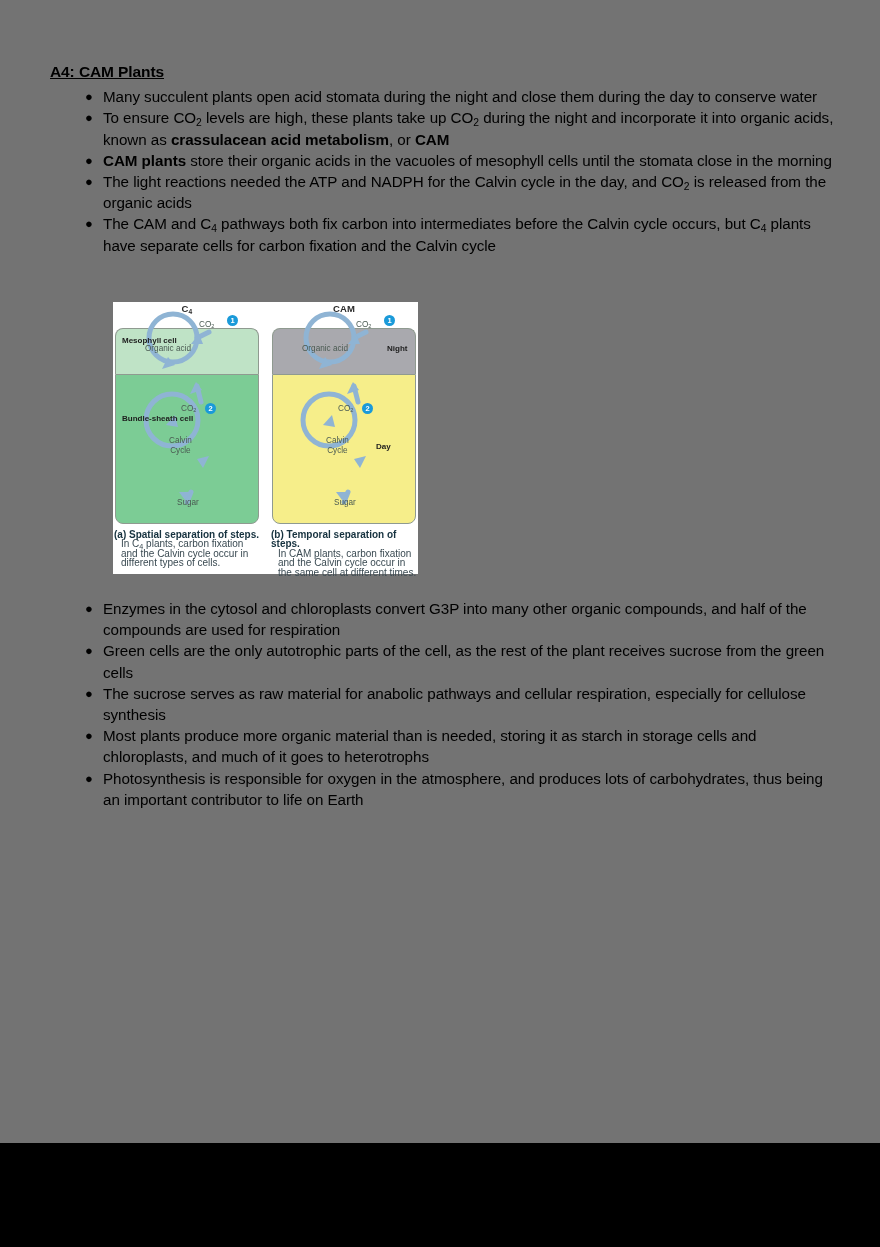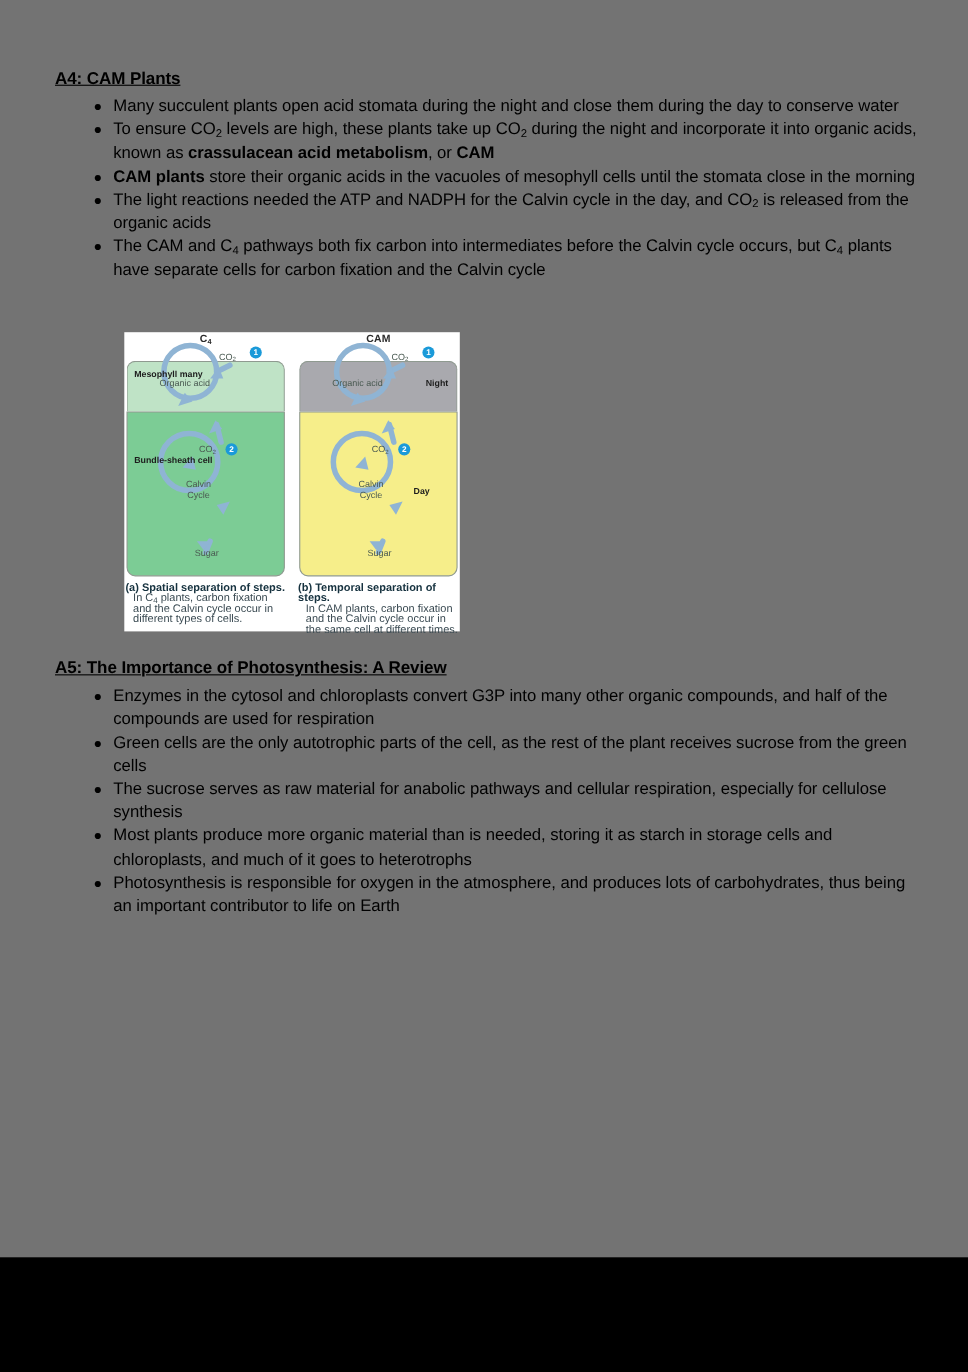--- a/index.html
+++ b/index.html
@@ -258,21 +258,21 @@
           <g fill="#8fb4d4">
             <polygon points="86,32 78,42 90,42"></polygon>
             <polygon points="55,55 49,67 62,63"></polygon>
             <polygon points="83,80 77,92 89,88"></polygon>
             <polygon points="62,113 53,123 65,125"></polygon>
             <polygon points="90,166 96,154 84,157"></polygon>
             <polygon points="72,198 66,190 79,190"></polygon>
           </g>
         </svg>
 
-        <span class="cell-label lbl-meso">Mesophyll many</span>
+        <span class="cell-label lbl-meso">Mesophyll cell</span>
         <span class="cell-label lbl-bundle">Bundle-sheath cell</span>
 
         <span class="fig-text txt-co2-top"><span>CO</span><sub>2</sub></span>
         <span class="fig-text txt-organic">Organic acid</span>
         <span class="fig-text txt-co2-mid"><span>CO</span><sub>2</sub></span>
         <span class="fig-text txt-calvin"><span>Calvin</span><br><span>Cycle</span></span>
         <span class="fig-text txt-sugar">Sugar</span>
 
         <span class="badge badge-1">1</span>
         <span class="badge badge-2">2</span>
@@ -322,21 +322,20 @@
         <div class="fig-caption">
           <span class="cap-bold">(b) Temporal separation of steps.</span>
           <span class="cap-body">In CAM plants, carbon fixation and the Calvin cycle occur in the same cell at different times.</span>
         </div>
       </div>
 
     </div>
   </div>
 
   <div class="content" style="top:598px;">
-    <h2 class="section-heading">A5: The Importance of Photosynthesis: A Review</h2>
     <ul class="bullets">
       <li>
         <span class="bullet-dot">●</span>
         <span class="rich"><span>Enzymes in the cytosol and chloroplasts convert G3P into many other organic compounds, and half of the compounds are used for respiration</span></span>
       </li>
       <li>
         <span class="bullet-dot">●</span>
         <span class="rich"><span>Green cells are the only autotrophic parts of the cell, as the rest of the plant receives sucrose from the green cells</span></span>
       </li>
       <li>

